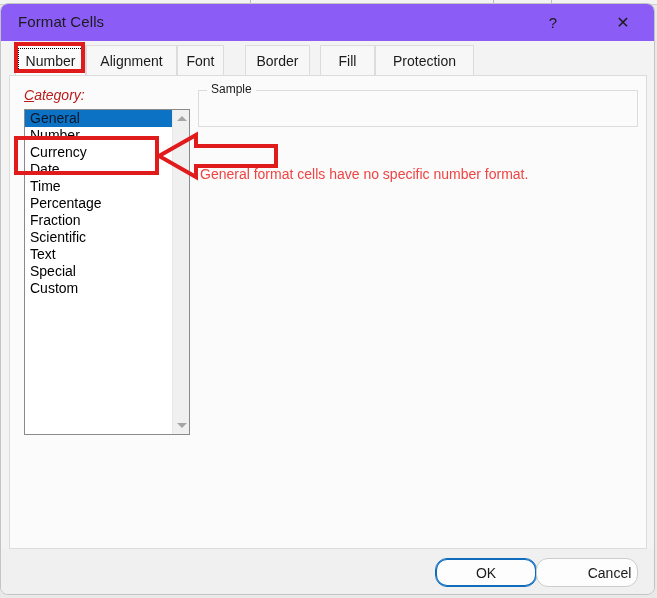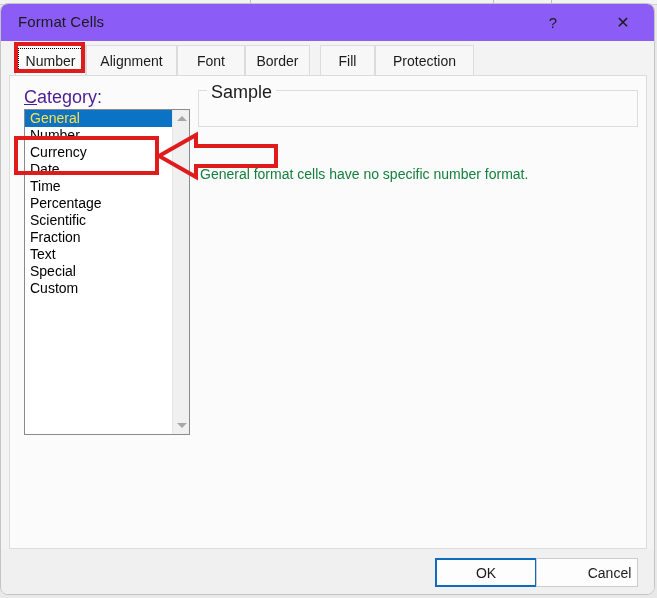--- a/index.html
+++ b/index.html
@@ -125,23 +125,24 @@
     box-sizing: border-box;
     background: #fbfbfb;
     border: 1px solid #dcdcdc;
   }
 
   
   .category-label {
     position: absolute;
     left: 14px;
     top: 11px;
-    font-size: 18px;
-    color: #4c1d95;
-    white-space: nowrap;
+    font-size: 14px;
+    color: #b91c1c;
+    white-space: nowrap;
+    font-style: italic;
   }
   .category-label .accel {
     text-decoration: underline;
   }
 
   
   .listbox {
     position: absolute;
     left: 14px;
     top: 33px;
@@ -162,21 +163,21 @@
     line-height: 17px;
     padding-left: 5px;
     font-size: 14px;
     color: #000000;
     white-space: nowrap;
     cursor: default;
     box-sizing: border-box;
   }
   .list-item.selected {
     background: #0b72c4;
-    color: #fde047;
+    color: #0f172a;
   }
 
   
   .vscroll {
     position: absolute;
     right: 0; top: 0;
     width: 17px;
     height: 324px;
     background: #f0f0f0;
     border-left: 1px solid #e6e6e6;
@@ -211,52 +212,52 @@
     height: 37px;
     box-sizing: border-box;
     border: 1px solid #dcdcdc;
   }
   .samplebox .legend {
     position: absolute;
     left: 8px;
     top: -9px;
     background: #fbfbfb;
     padding: 0 4px;
-    font-size: 18px;
+    font-size: 12px;
     color: #1b1b1b;
     white-space: nowrap;
   }
 
   .desc-text {
     position: absolute;
     left: 190px;
     top: 90px;
     font-size: 14px;
-    color: #15803d;
+    color: #ef4444;
     white-space: nowrap;
   }
 
   
   .footer {
     position: absolute;
     left: 0;
     top: 545px;
     width: 653px;
     height: 45px;
     background: #f0f0f0;
   }
   .btn {
     position: absolute;
     top: 9px;
     width: 102px;
     height: 29px;
     box-sizing: border-box;
     background: #fdfdfd;
     border: 1px solid #cccccc;
-    border-radius: 0;
+    border-radius: 12px;
     display: flex;
     align-items: center;
     justify-content: center;
     font-size: 14px;
     color: #1b1b1b;
     cursor: default;
   }
   .btn.default {
     border: 1px solid #0f6cbd;
     box-shadow: inset 0 0 0 1px #0f6cbd;
@@ -295,21 +296,21 @@
     </div>
 
     <div class="tabstrip">
       <div class="tab active" style="left:14px; width:71px;">
         <span>Number</span>
         <span class="focusring"></span>
       </div>
       <div class="tab" style="left:85px; width:91px;justify-content:center;">
         <span>Alignment</span>
       </div>
-      <div class="tab" style="left:176px; width:68px;">
+      <div class="tab" style="left:176px; width:47px;">
         <span>Font</span>
       </div>
       <div class="tab" style="left:244px; width:65px;">
         <span>Border</span>
       </div>
       <div class="tab" style="left:319px; width:55px;">
         <span>Fill</span>
       </div>
       <div class="tab" style="left:374px; width:99px;align-items:center;">
         <span>Protection</span>
@@ -323,22 +324,22 @@
       </div>
 
       <div class="listbox">
         <div class="list-items">
           <div class="list-item selected">General</div>
           <div class="list-item">Number</div>
           <div class="list-item">Currency</div>
           <div class="list-item">Date</div>
           <div class="list-item">Time</div>
           <div class="list-item">Percentage</div>
+          <div class="list-item">Fraction</div>
           <div class="list-item">Scientific</div>
-          <div class="list-item">Fraction</div>
           <div class="list-item">Text</div>
           <div class="list-item">Special</div>
           <div class="list-item">Custom</div>
         </div>
 
         <div class="vscroll">
           <div class="arrow up">
             <span class="tri up"></span>
           </div>
           <div class="arrow down">

